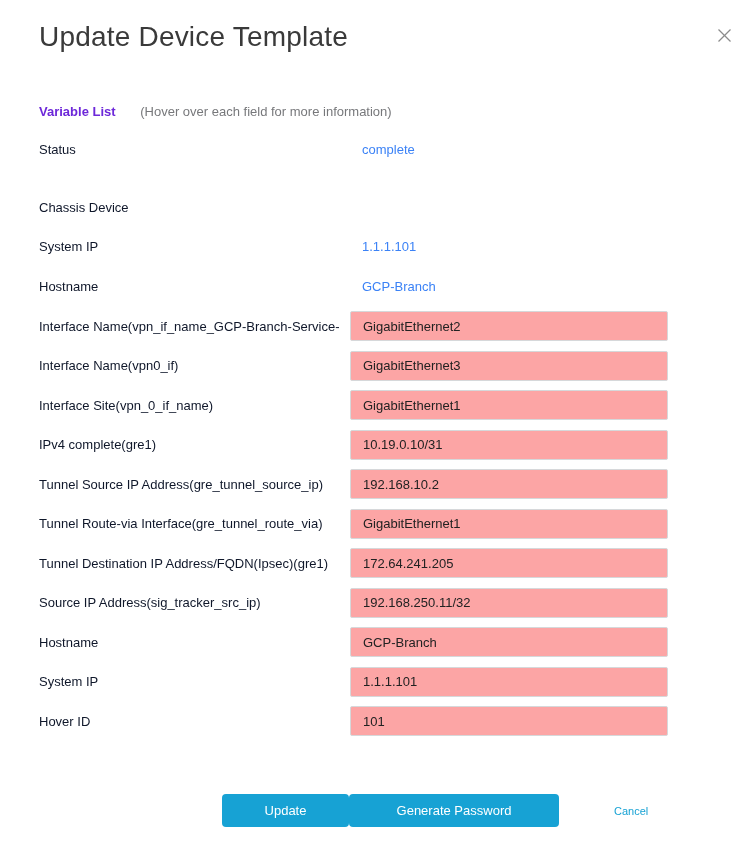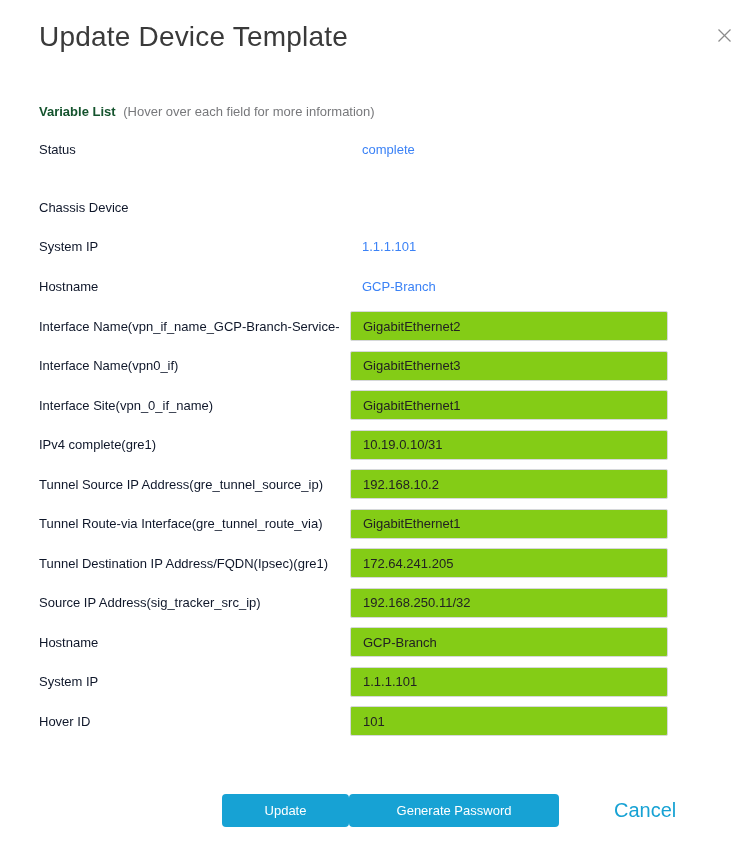--- a/index.html
+++ b/index.html
@@ -22,22 +22,22 @@
 
   .dialog-title {
     margin: 21px 0 0 39px;
     font-size: 28px;
     font-weight: 300;
     letter-spacing: 0.2px;
     color: #3a3a3a;
   }
 
   .section-header { margin: 51px 0 0 39px; font-size: 13px; }
-  .section-title { font-weight: bold; color: #14532d; }
-  .section-hint { color: #77787b; margin-left: 4px; }
+  .section-title { font-weight: bold; color: #6d28d9; }
+  .section-hint { color: #77787b; margin-left: 21px; }
 
   .rows { margin: 22px 0 0 39px; }
   .row { display: flex; align-items: center; width: 674px; }
   .row-label {
     width: 311px; min-width: 311px;
     font-size: 13px; color: #0f172a;
     white-space: nowrap; overflow: hidden;
   }
   .row-static { height: 16px; }
   .row-static .row-value {
@@ -49,42 +49,42 @@
   .gap-after-sysip    { margin-bottom: 24px; }
   .gap-after-hostname { margin-bottom: 17px; }
 
   .row-editable { margin-bottom: 9.5px; }
   .field-input {
     width: 318px; height: 30px;
     border: 1px solid #d6d8da; border-radius: 2px;
     padding: 0 12px;
     font-family: "Liberation Sans", sans-serif;
     font-size: 13px; color: #222;
-    background: #84cc16;
+    background: #fca5a5;
     outline: none;
   }
 
   .footer {
     display: flex; align-items: center;
     margin: 58px 0 0 22px;
   }
   .btn {
     height: 33px;
     border: none; border-radius: 4px;
     background: var(--accent, #17a2d4);
     color: #fff; font-family: "Liberation Sans", sans-serif;
     font-size: 13px; cursor: pointer;
   }
   .btn-generate { width: 210px; }
   .btn-update { width: 127px; margin-left: 200px; }
   .btn-cancel {
     background: none; border: none; cursor: pointer;
     color: var(--accent, #17a2d4);
     font-family: "Liberation Sans", sans-serif;
-    font-size: 20px;
+    font-size: 11px;
     margin-left: 55px;
   }
 </style>
 </head>
 <body>
 
 <div class="dialog">
 
   <button class="close-btn" aria-label="Close">
     <svg width="15" height="15" viewBox="0 0 15 15">

